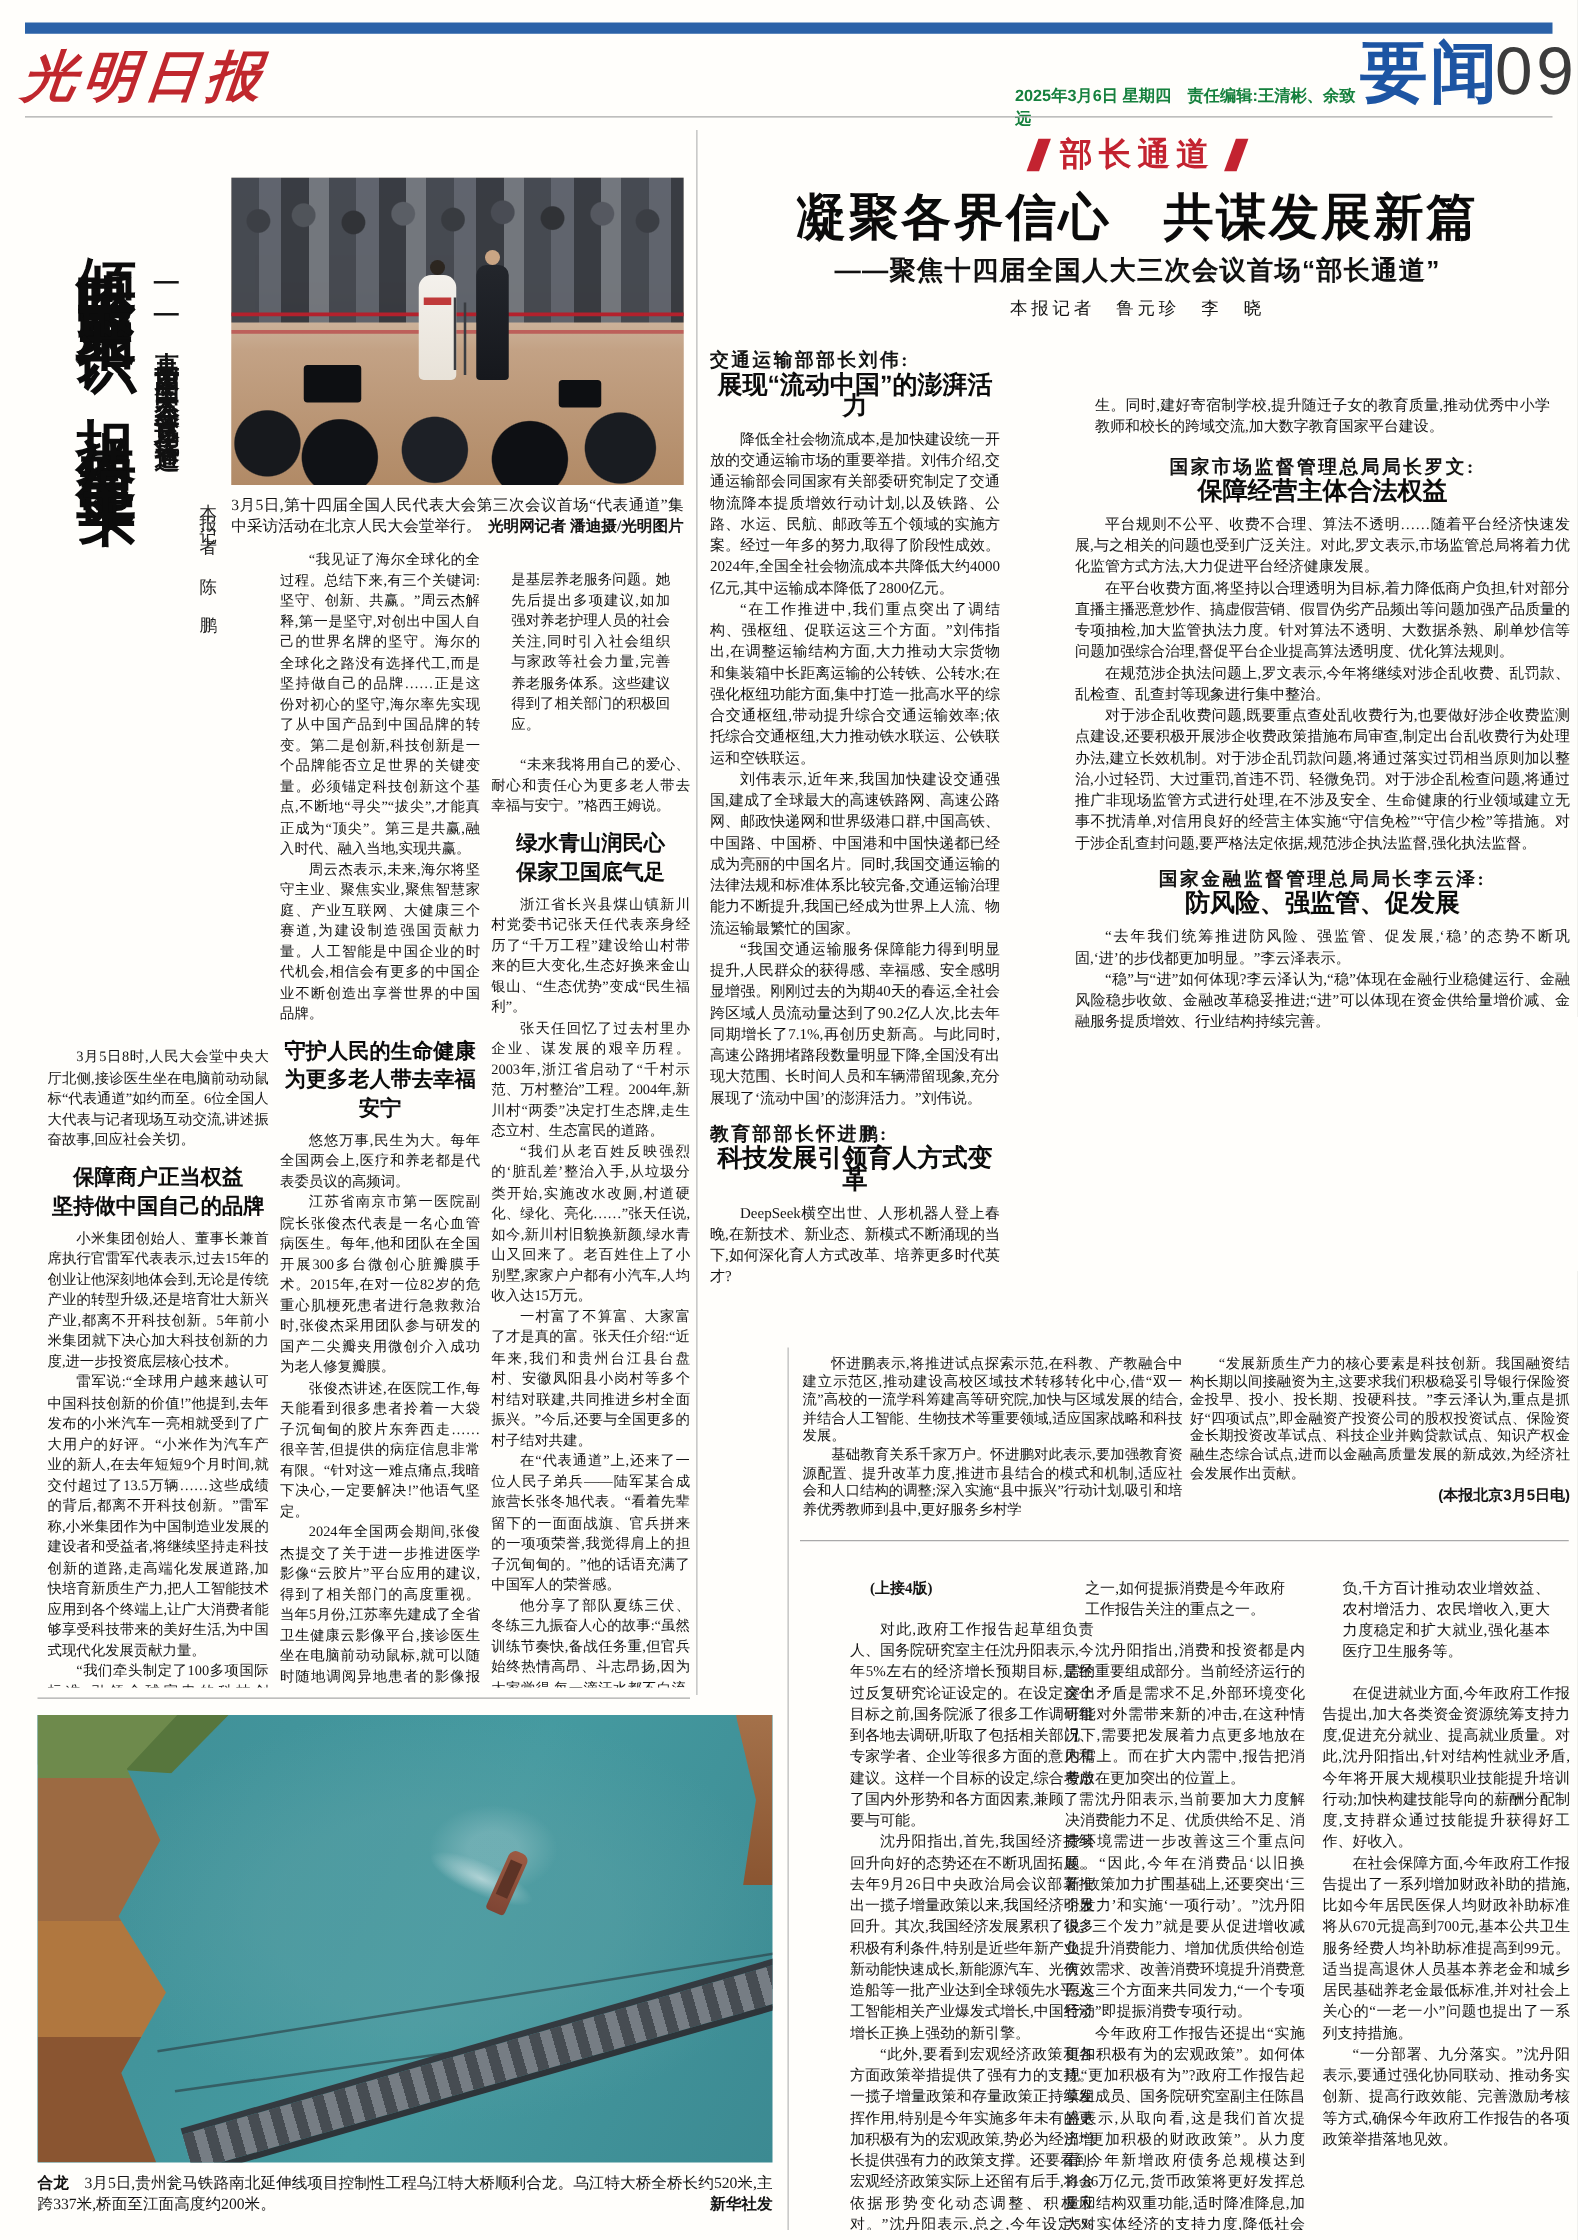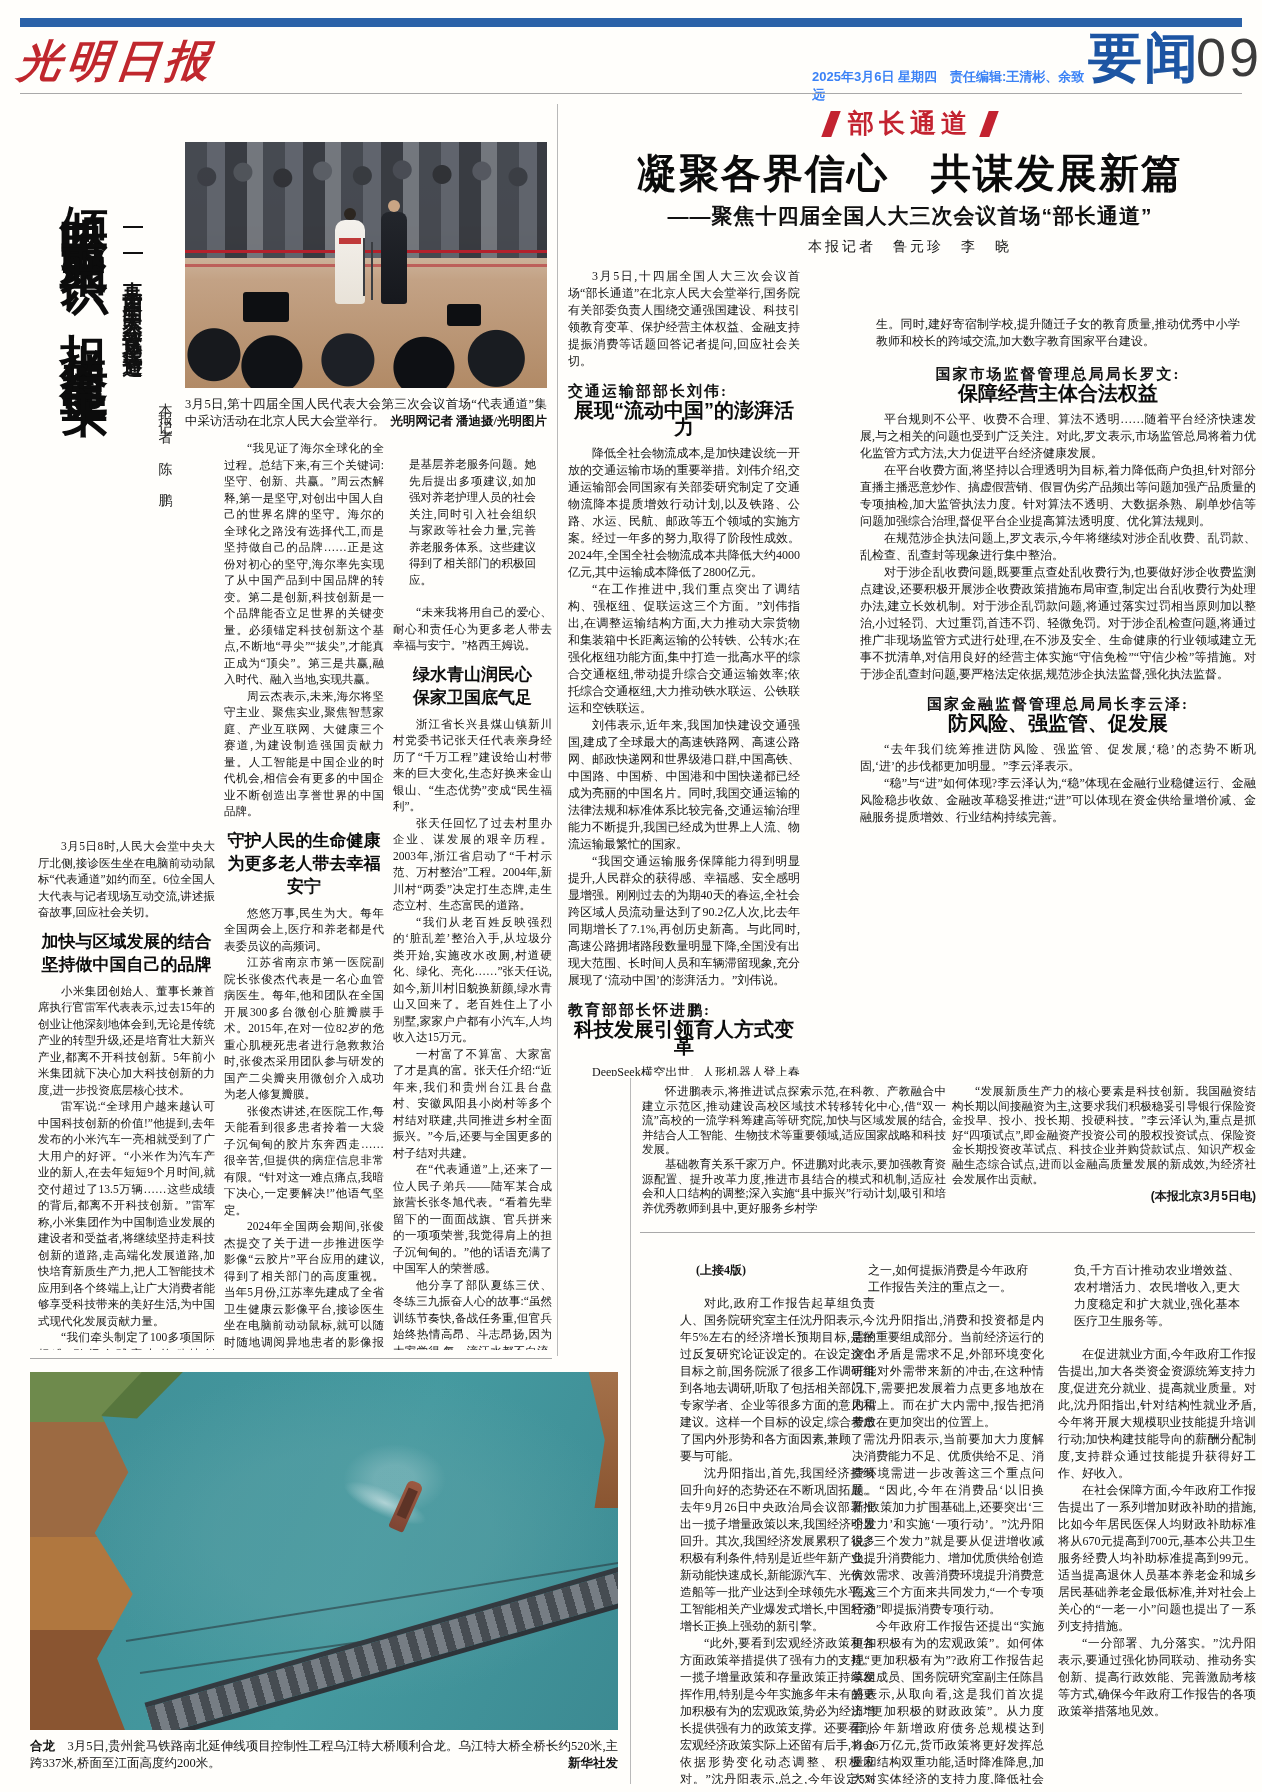--- a/index.html
+++ b/index.html
@@ -3,21 +3,21 @@
 <meta charset="utf-8">
 <style>
   html,body{margin:0;padding:0;background:#e8e8e4;}
   .page{position:relative;width:1262px;height:1792px;background:#fffefb;margin:0 auto;
         font-family:"Liberation Serif","DejaVu Serif",serif;color:#141414;overflow:hidden;}
   .abs{position:absolute;}
   
   .topbar{background:#2b62a8;}
   .masthead{font-family:"DejaVu Serif",serif;font-style:italic;font-weight:bold;
             color:#c0272d;font-size:44px;letter-spacing:5px;transform:skewX(-6deg);}
-  .dateline{font-family:"Liberation Sans",sans-serif;font-weight:bold;font-size:13px;color:#3b82f6;}
+  .dateline{font-family:"Liberation Sans",sans-serif;font-weight:bold;font-size:13px;color:#15803d;}
   .secname{font-family:"Liberation Sans",sans-serif;font-weight:900;font-size:54px;color:#1d55a3;letter-spacing:2px;}
   .pagenum{font-family:"Liberation Sans",sans-serif;font-weight:300;font-size:54px;color:#3c3c3c;letter-spacing:3px;}
   .hrule{background:#a9a9a9;height:1px;}
   .vrule{background:#b9b9b9;width:1px;}
   
   .badge{display:flex;align-items:center;justify-content:center;}
   .slash{display:inline-block;width:10px;height:26px;background:#c32330;transform:skewX(-20deg);margin:0 12px;}
   .badge-text{font-family:"Liberation Sans",sans-serif;font-weight:900;font-size:26px;color:#c32330;letter-spacing:5px;}
   
   .vert{writing-mode:vertical-rl;text-orientation:upright;}
@@ -131,21 +131,21 @@
     <span class="credit">光明网记者 潘迪摄/光明图片</span>
   </div>
 
   <div class="abs vert v-head" style="left:52px;top:168px;height:880px;">倾听民声聚共识　担当使命促实干</div>
   <div class="abs vert v-sub" style="left:120px;top:214px;height:640px;">——直击十四届全国人大三次会议首场『代表通道』</div>
   <div class="abs vert v-by" style="left:156px;top:392px;height:260px;">本报记者　陈　鹏</div>
 
   <div class="abs col lcol" style="left:38px;top:838px;width:177px;height:512px;">
     <p class="para">3月5日8时,人民大会堂中央大厅北侧,接诊医生坐在电脑前动动鼠标“代表通道”如约而至。6位全国人大代表与记者现场互动交流,讲述振奋故事,回应社会关切。</p>
     <p class="subhead">
-      <span>加快与区域发展的结合</span><br>
+      <span>保障商户正当权益</span><br>
       <span>坚持做中国自己的品牌</span>
     </p>
     <p class="para">小米集团创始人、董事长兼首席执行官雷军代表表示,过去15年的创业让他深刻地体会到,无论是传统产业的转型升级,还是培育壮大新兴产业,都离不开科技创新。5年前小米集团就下决心加大科技创新的力度,进一步投资底层核心技术。</p>
     <p class="para">雷军说:“全球用户越来越认可中国科技创新的价值!”他提到,去年发布的小米汽车一亮相就受到了广大用户的好评。“小米作为汽车产业的新人,在去年短短9个月时间,就交付超过了13.5万辆……这些成绩的背后,都离不开科技创新。”雷军称,小米集团作为中国制造业发展的建设者和受益者,将继续坚持走科技创新的道路,走高端化发展道路,加快培育新质生产力,把人工智能技术应用到各个终端上,让广大消费者能够享受科技带来的美好生活,为中国式现代化发展贡献力量。</p>
     <p class="para">“我们牵头制定了100多项国际标准,引领全球家电的科技创新。”海尔集团董事局主席、首席执行官周云杰代表表示,目前中国已经成为世界家电创新的佼佼者,全球每10件家电专利中就有7件来自中国。</p>
   </div>
 
   <div class="abs col lcol" style="left:224px;top:440px;width:160px;height:910px;">
     <p class="para">“我见证了海尔全球化的全过程。总结下来,有三个关键词:坚守、创新、共赢。”周云杰解释,第一是坚守,对创出中国人自己的世界名牌的坚守。海尔的全球化之路没有选择代工,而是坚持做自己的品牌……正是这份对初心的坚守,海尔率先实现了从中国产品到中国品牌的转变。第二是创新,科技创新是一个品牌能否立足世界的关键变量。必须锚定科技创新这个基点,不断地“寻尖”“拔尖”,才能真正成为“顶尖”。第三是共赢,融入时代、融入当地,实现共赢。</p>
     <p class="para">周云杰表示,未来,海尔将坚守主业、聚焦实业,聚焦智慧家庭、产业互联网、大健康三个赛道,为建设制造强国贡献力量。人工智能是中国企业的时代机会,相信会有更多的中国企业不断创造出享誉世界的中国品牌。</p>
@@ -180,21 +180,20 @@
   <div class="abs r-head" style="left:565px;top:146px;width:690px;">凝聚各界信心　共谋发展新篇</div>
   <div class="abs badge" style="left:565px;top:106px;width:690px;">
     <span class="slash"></span>
     <span class="badge-text">部长通道</span>
     <span class="slash"></span>
   </div>
   <div class="abs r-sub" style="left:565px;top:202px;width:690px;">——聚焦十四届全国人大三次会议首场“部长通道”</div>
   <div class="abs r-by" style="left:565px;top:238px;width:690px;">本报记者　鲁元珍　李　晓</div>
 
   <div class="abs col rcol" style="left:568px;top:268px;width:232px;height:808px;">
-    <p class="para">3月5日,十四届全国人大三次会议首场“部长通道”在北京人民大会堂举行,国务院有关部委负责人围绕交通强国建设、科技引领教育变革、保护经营主体权益、金融支持提振消费等话题回答记者提问,回应社会关切。</p>
     <p class="kicker">交通运输部部长刘伟:</p>
     <p class="sect-title">展现“流动中国”的澎湃活力</p>
     <p class="para">降低全社会物流成本,是加快建设统一开放的交通运输市场的重要举措。刘伟介绍,交通运输部会同国家有关部委研究制定了交通物流降本提质增效行动计划,以及铁路、公路、水运、民航、邮政等五个领域的实施方案。经过一年多的努力,取得了阶段性成效。2024年,全国全社会物流成本共降低大约4000亿元,其中运输成本降低了2800亿元。</p>
     <p class="para">“在工作推进中,我们重点突出了调结构、强枢纽、促联运这三个方面。”刘伟指出,在调整运输结构方面,大力推动大宗货物和集装箱中长距离运输的公转铁、公转水;在强化枢纽功能方面,集中打造一批高水平的综合交通枢纽,带动提升综合交通运输效率;依托综合交通枢纽,大力推动铁水联运、公铁联运和空铁联运。</p>
     <p class="para">刘伟表示,近年来,我国加快建设交通强国,建成了全球最大的高速铁路网、高速公路网、邮政快递网和世界级港口群,中国高铁、中国路、中国桥、中国港和中国快递都已经成为亮丽的中国名片。同时,我国交通运输的法律法规和标准体系比较完备,交通运输治理能力不断提升,我国已经成为世界上人流、物流运输最繁忙的国家。</p>
     <p class="para">“我国交通运输服务保障能力得到明显提升,人民群众的获得感、幸福感、安全感明显增强。刚刚过去的为期40天的春运,全社会跨区域人员流动量达到了90.2亿人次,比去年同期增长了7.1%,再创历史新高。与此同时,高速公路拥堵路段数量明显下降,全国没有出现大范围、长时间人员和车辆滞留现象,充分展现了‘流动中国’的澎湃活力。”刘伟说。</p>
     <p class="kicker">教育部部长怀进鹏:</p>
     <p class="sect-title">科技发展引领育人方式变革</p>
     <p class="para">DeepSeek横空出世、人形机器人登上春晚,在新技术、新业态、新模式不断涌现的当下,如何深化育人方式改革、培养更多时代英才?</p>
 

